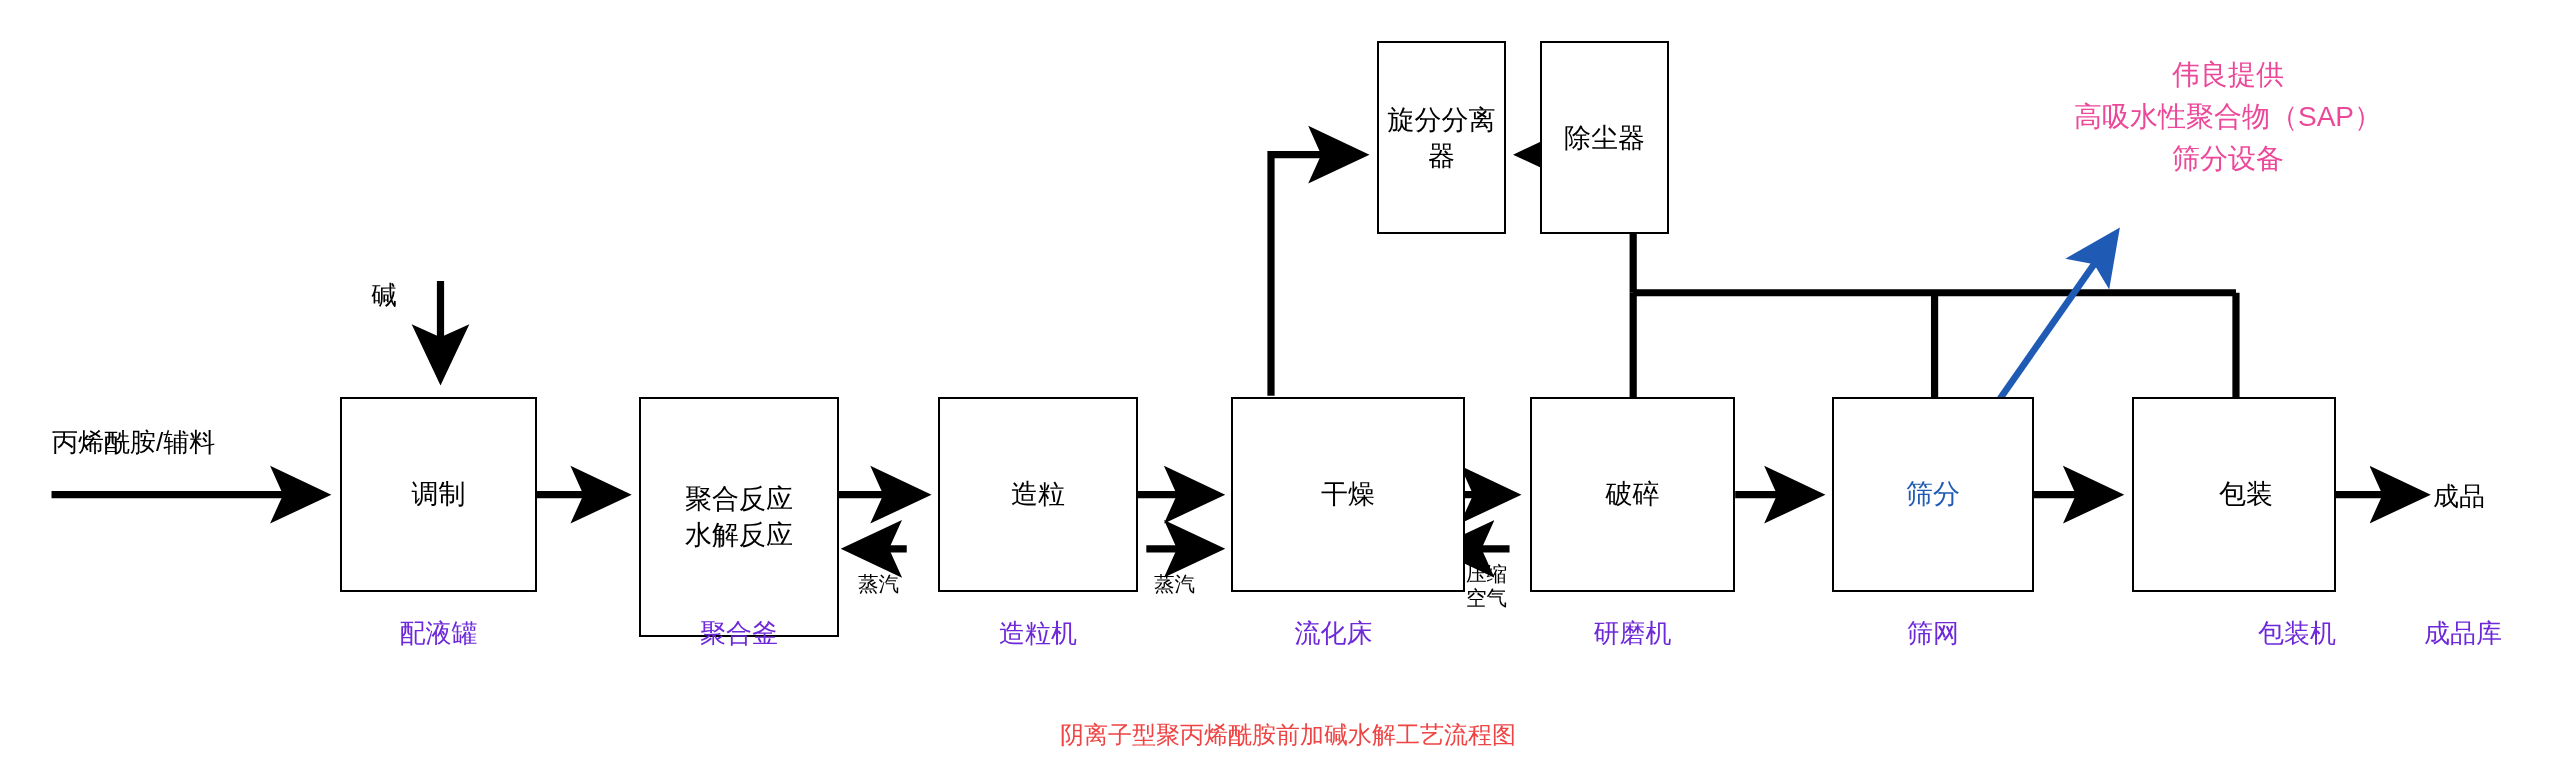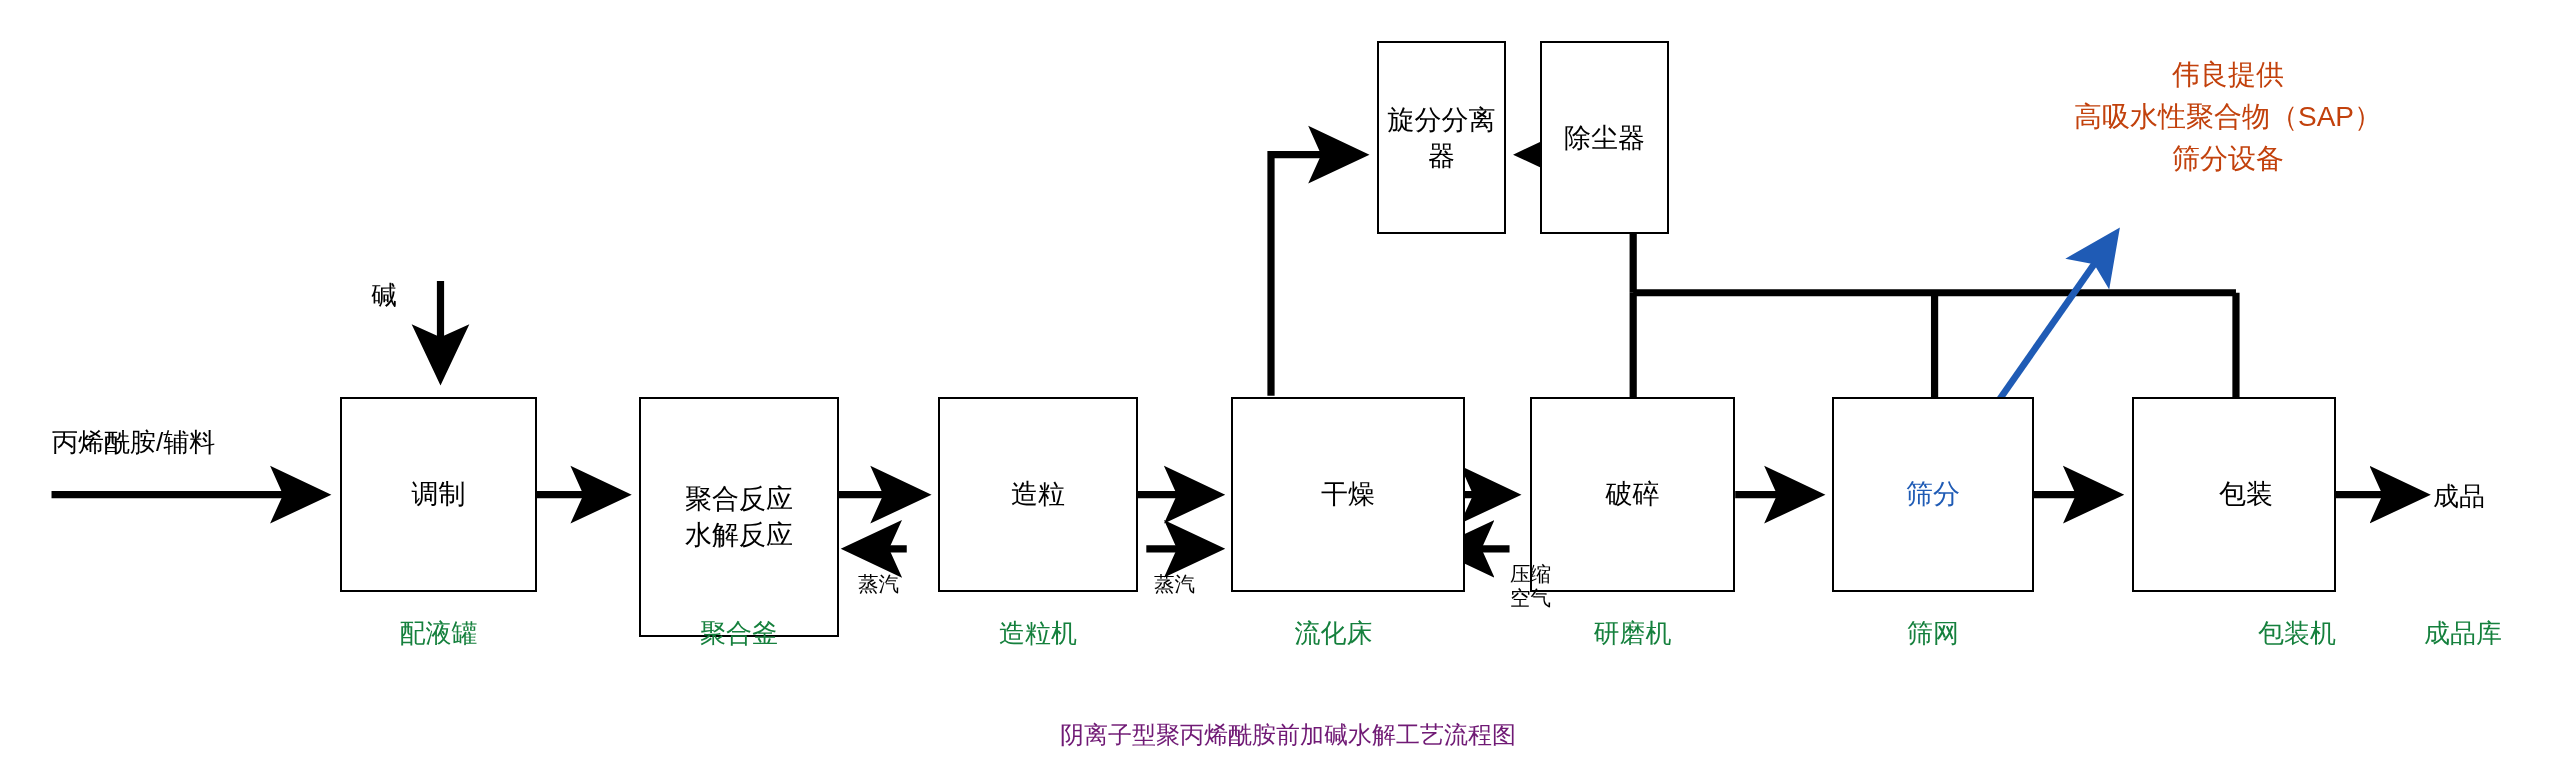--- a/index.html
+++ b/index.html
@@ -46,21 +46,21 @@
     text-align: center;
     color: #000000;
     font-size: 27px;
     z-index: 5;
   }
   
   .equip-label {
     position: absolute;
     text-align: center;
     font-size: 26px;
-    color: #15803d;
+    color: #6d28d9;
     white-space: nowrap;
     z-index: 6;
   }
   
   .flowtext {
     position: absolute;
     font-size: 26px;
     color: #000000;
     white-space: nowrap;
     z-index: 6;
@@ -70,31 +70,31 @@
     font-size: 20.6px;
     color: #000000;
     white-space: nowrap;
     line-height: 1.15;
     z-index: 6;
     text-align: center;
   }
   
   .annotation {
     position: absolute;
-    color: #c2410c;
+    color: #ec4899;
     font-size: 28px;
     line-height: 1.5;
     text-align: center;
     white-space: nowrap;
     z-index: 7;
   }
   
   .caption {
     position: absolute;
-    color: #701a75;
+    color: #ef4444;
     font-size: 24px;
     text-align: center;
     white-space: nowrap;
     z-index: 6;
   }
   
   #wires {
     position: absolute;
     left: 0;
     top: 0;
@@ -205,21 +205,21 @@
   <div class="equip-label" style="left:2391px; top:616px; width:144px;">成品库</div>
 
   <div class="flowtext" style="left:52px; top:425px;">丙烯酰胺/辅料</div>
 
   <div class="flowtext" style="left:371px; top:278px;">碱</div>
 
   <div class="smalltext" style="left:858px; top:572px;">蒸汽</div>
 
   <div class="smalltext" style="left:1154px; top:572px;">蒸汽</div>
 
-  <div class="smalltext" style="left:1466px; top:562px; text-align:center;margin-left:44px;">
+  <div class="smalltext" style="left:1466px; top:562px; text-align:center;">
     <span style="display:block;">压缩</span>
     <span style="display:block;">空气</span>
   </div>
 
   <div class="flowtext" style="left:2433px; top:479px;">成品</div>
 
   <div class="annotation" style="left:1924px; top:54px; width:608px;">
     <div>伟良提供</div>
     <div>高吸水性聚合物（SAP）</div>
     <div>筛分设备</div>

